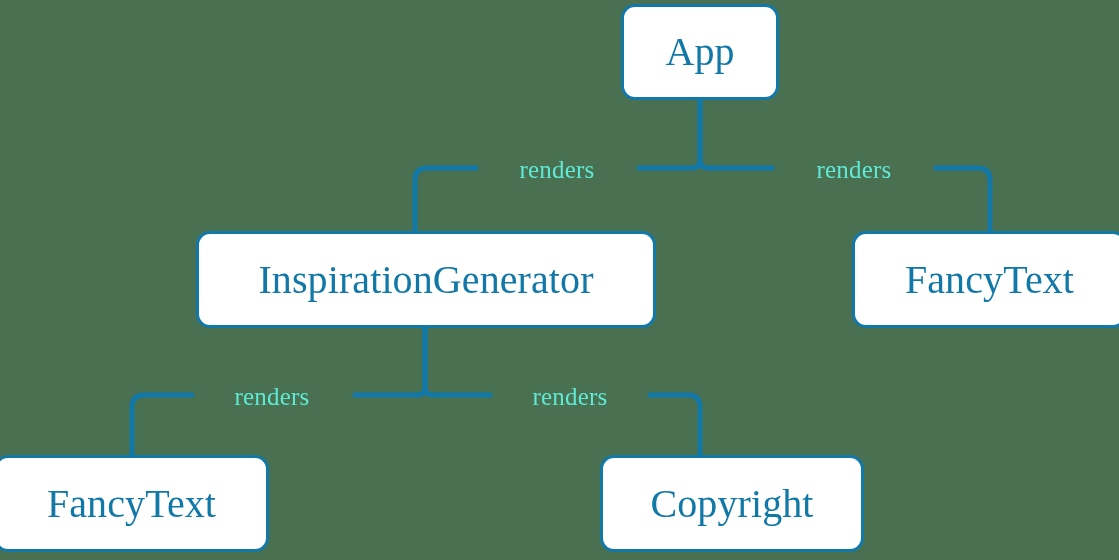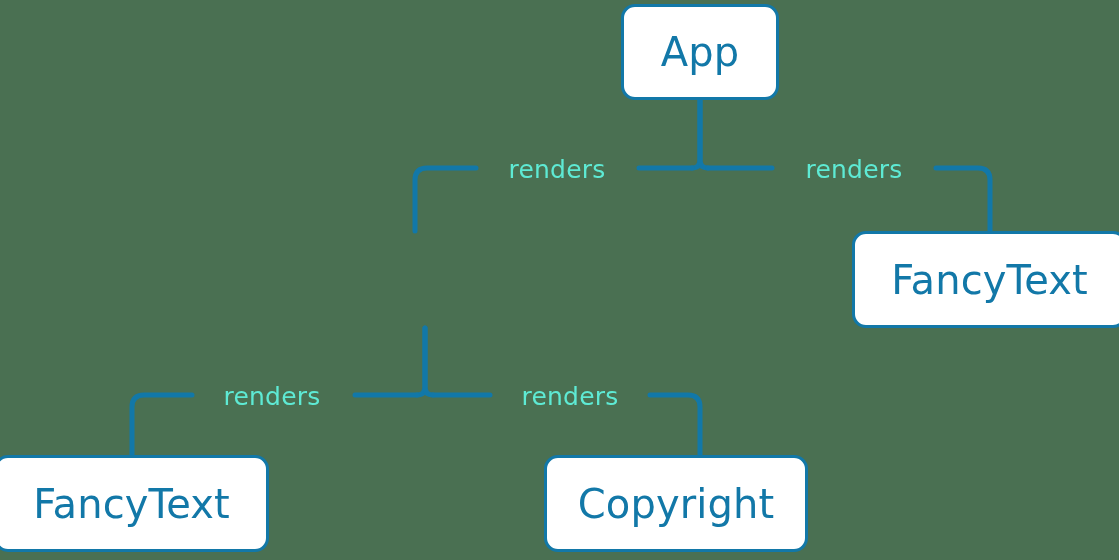--- a/index.html
+++ b/index.html
@@ -12,20 +12,21 @@
     height: 560px;
     background: #4a7052;
     font-family: "DejaVu Sans", "Liberation Sans", sans-serif;
     overflow: hidden;
     position: relative;
   }
   #diagram-root {
     position: relative;
     width: 1119px;
     height: 560px;
+    font-family: Liberation Serif, serif;
   }
   .edge-layer {
     position: absolute;
     left: 0;
     top: 0;
     width: 1119px;
     height: 560px;
     pointer-events: none;
   }
   .node {
@@ -71,21 +72,21 @@
     border-radius: 14px;
   }
   #node-fancytext-left {
     left: -6px;
     top: 455px;
     width: 275px;
     height: 97px;
     font-size: 40px;
   }
   #node-copyright {
-    left: 544px;
+    left: 600px;
     top: 455px;
     width: 264px;
     height: 97px;
     font-size: 40px;
   }
 
   
   .edge-label {
     position: absolute;
     color: #5eead4;
@@ -125,20 +126,23 @@
 
       <path d="M433,395 L490,395"></path>
       <path d="M650,395 L688,395 Q700,395 700,407 L700,455"></path>
     </g>
   </svg>
 
   <div class="node" id="node-app">
     <span class="node-label">App</span>
   </div>
 
+  <div class="node" id="node-inspirationgenerator">
+    <span class="node-label">InspirationGenerator</span>
+  </div>
 
   <div class="node" id="node-fancytext-right">
     <span class="node-label">FancyText</span>
   </div>
 
   <div class="node" id="node-fancytext-left">
     <span class="node-label">FancyText</span>
   </div>
 
   <div class="node" id="node-copyright">

